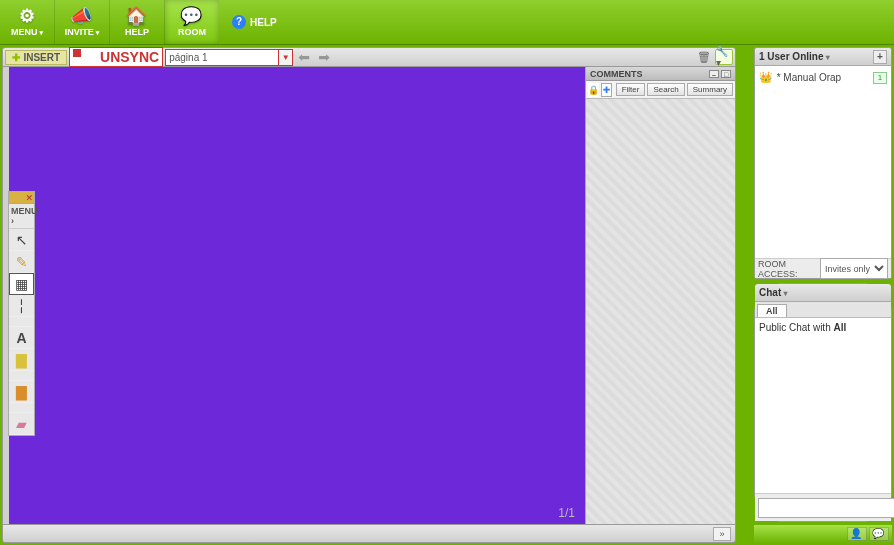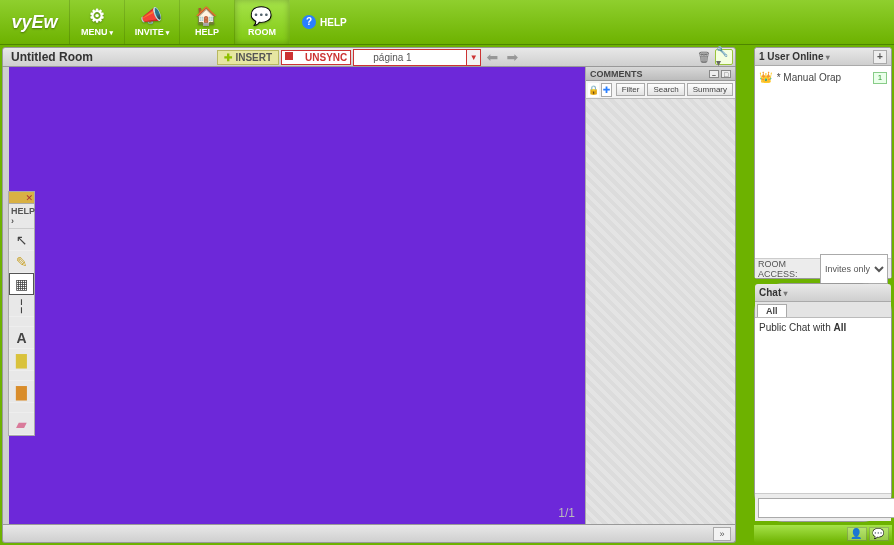--- a/index.html
+++ b/index.html
@@ -18,23 +18,23 @@
 
 .appbody{display:flex; height:calc(545px - 45px);}
 .leftcol{flex:1; display:flex; flex-direction:column; padding:2px;}
 .rightcol{width:156px; display:flex; flex-direction:column; gap:1px; padding:2px 2px 2px 16px;}
 
 
 .roombar{height:20px; background:linear-gradient(#e8e8e8,#cfcfcf); border:1px solid #999; border-radius:3px 3px 0 0; display:flex;align-items:center;gap:2px;padding:0 2px;}
 .room-title{font-weight:bold; font-size:12px; color:#333; padding:0 6px; flex:0 0 210px;}
 .insert-btn{background:#e6e6a2;border:1px solid #b8b860;padding:1px 6px;font-size:10px;font-weight:bold;color:#555;cursor:pointer;display:flex;align-items:center;gap:3px;}
 .insert-btn .plus{color:#8fbf00;font-weight:bold;}
-.sync-badge{border:1px solid #c33;background:#fff;color:#c33;font-size:10px;font-weight:bold;padding:1px 3px;display:flex;align-items:flex-start;gap:12px;}
+.sync-badge{border:1px solid #c33;background:#fff;color:#c33;font-size:14px;font-weight:bold;padding:1px 3px;display:flex;align-items:flex-start;gap:19px;}
 .sync-badge .dot{width:8px;height:8px;background:#c33;display:inline-block;}
-.page-select{border:1px solid #c33;height:17px;flex:0 0 128px;display:flex;align-items:center;font-size:10px;padding:0 19px;color:#555;background:#fff;position:relative;}
+.page-select{border:1px solid #c33;height:17px;flex:0 0 128px;display:flex;align-items:center;font-size:10px;padding:0 3px;color:#555;background:#fff;position:relative;}
 .page-select .dd{position:absolute;right:0;top:0;bottom:0;width:14px;border-left:1px solid #c33;display:flex;align-items:center;justify-content:center;color:#c33;font-size:8px;background:#f3f3f3;}
 .roombar-spacer{flex:1;}
 .nav-arrow{width:18px;height:16px;display:flex;align-items:center;justify-content:center;opacity:.4;font-size:14px;cursor:pointer;}
 .trash,.gear{width:18px;height:16px;display:flex;align-items:center;justify-content:center;color:#666;cursor:pointer;border:1px solid transparent;}
 .gear{border:1px solid #9ac43a;border-radius:2px;background:#f4ffdf;font-size:10px;}
 
 
 .mainsplit{flex:1;display:flex;border:1px solid #999;border-top:none;background:#f5f5f5;}
 .edge-left{width:6px;background:#d0d0d0;}
 .canvas-wrap{flex:1;background:#dcdcdc;position:relative;display:flex;}
@@ -68,37 +68,36 @@
 
 .panel{background:#f4f4f4;border:1px solid #999;border-radius:3px;display:flex;flex-direction:column;}
 .panel-hd{height:18px;background:linear-gradient(#e8e8e8,#cfcfcf);border-bottom:1px solid #aaa;display:flex;align-items:center;font-size:10px;font-weight:bold;color:#333;padding:0 4px;border-radius:3px 3px 0 0;}
 .panel-hd .caret::after{content:" ▾";font-size:8px;color:#777;}
 .panel-hd .plus-tab{margin-left:auto;width:14px;height:14px;border:1px solid #aaa;background:#eee;font-size:10px;line-height:12px;text-align:center;cursor:pointer;color:#555;}
 .userlist{flex:1;background:#fff;padding:3px;font-size:10px;color:#444;}
 .user-row{display:flex;align-items:center;gap:4px;padding:2px 1px;}
 .crown{color:#d9a400;font-size:11px;}
 .user-badge{margin-left:auto;width:14px;height:12px;border:1px solid #8c8;background:#eaffea;font-size:8px;line-height:10px;text-align:center;color:#393;}
 .roomaccess{height:20px;border-top:1px solid #ccc;display:flex;align-items:center;font-size:9px;color:#555;padding:0 3px;gap:19px;background:#ececec;}
-.roomaccess select{flex:1;font-size:9px;border:1px solid #aaa;height:30px;background:#fff;color:#555;}
+.roomaccess select{flex:1;font-size:9px;border:1px solid #aaa;height:21px;background:#fff;color:#555;}
 
 .chatpanel{flex:1;display:flex;flex-direction:column;margin-top:3px;border-radius:30px;}
 .chat-tabs{height:16px;background:#e4e4e4;border-bottom:1px solid #bbb;display:flex;align-items:flex-end;padding-left:2px;}
 .chat-tab{border:1px solid #aaa;border-bottom:none;background:#fff;font-size:9px;padding:1px 8px;font-weight:bold;color:#444;}
 .chat-body{flex:1;background:#fff;padding:4px;font-size:10px;color:#333;}
 .chat-input-row{height:28px;display:flex;align-items:center;gap:3px;padding:3px;border-top:1px solid #ccc;background:#ececec;}
 .chat-input{flex:1;height:20px;border:1px solid #aaa;background:#fff;}
 
 .rightfoot{height:18px;background:linear-gradient(#a6e34a,#6db200);display:flex;align-items:center;justify-content:flex-end;gap:2px;padding:0 3px;border-radius:0 0 3px 3px;margin-top:2px;}
 .rf-btn{width:20px;height:14px;border:1px solid rgba(0,0,0,.2);background:rgba(255,255,255,.25);font-size:10px;line-height:12px;text-align:center;color:#2a5;cursor:pointer;}
 </style>
 </head>
 <body>
 
 <div class="topnav">
-  <div class="logo">vyEw</div>
   <div class="nav-item">
     <span class="ic">⚙</span>
     <span class="caret">MENU</span>
   </div>
   <div class="nav-item">
     <span class="ic">📣</span>
     <span class="caret">INVITE</span>
   </div>
   <div class="nav-item">
     <span class="ic">🏠</span>
@@ -111,21 +110,20 @@
   <div class="help-link">
     <span class="qm">?</span>
     <span>HELP</span>
   </div>
 </div>
 
 <div class="appbody">
 
   <div class="leftcol">
     <div class="roombar">
-      <div class="room-title">Untitled Room</div>
       <div class="insert-btn">
         <span class="plus">✚</span>
         <span>INSERT</span>
       </div>
       <div class="sync-badge">
         <span class="dot"></span>
         <span>UNSYNC</span>
       </div>
       <div class="page-select">
         <span>página 1</span>
@@ -140,21 +138,21 @@
 
     <div class="mainsplit">
       <div class="edge-left"></div>
       <div class="canvas-wrap">
         <div class="canvas">
           <div class="pagecount">1/1</div>
         </div>
 
         <div class="toolstrip">
           <div class="close">✕</div>
-          <div class="lbl">HELP ›</div>
+          <div class="lbl">MENU ›</div>
           <div class="tool">
               <span>↖</span>
             </div>
           <div class="tool pencil">
               <span>✎</span>
             </div>
           <div class="tool sel">
               <span>▦</span>
             </div>
           <div class="tool">

